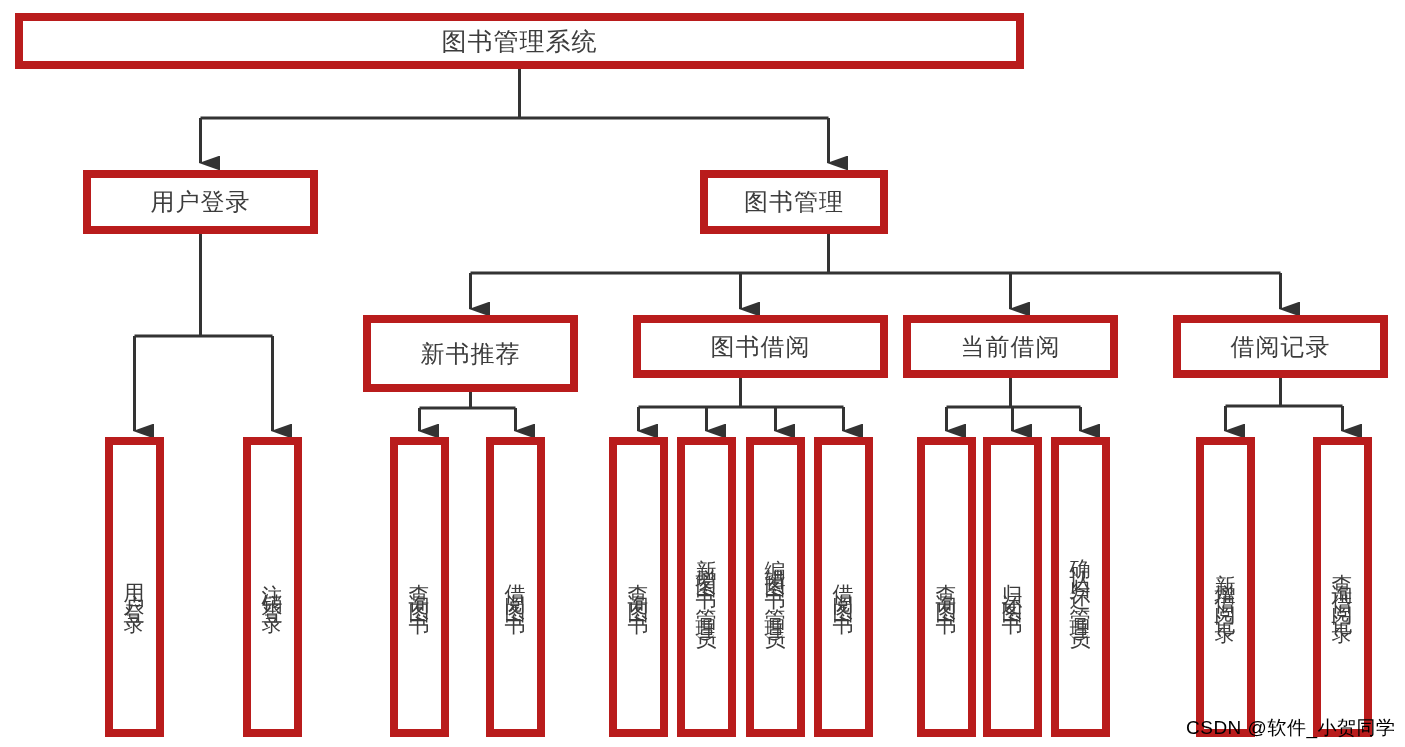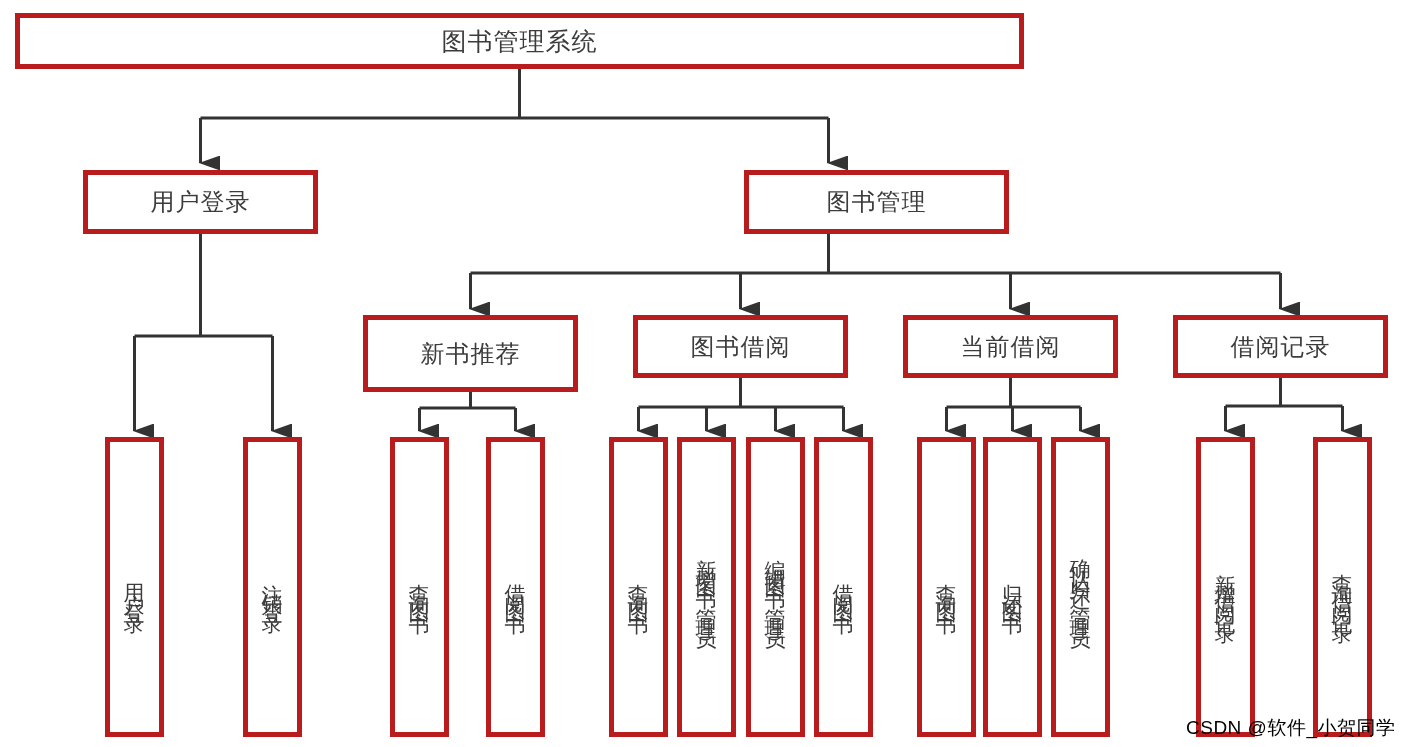--- a/index.html
+++ b/index.html
@@ -17,21 +17,21 @@
   }
   #connectors {
     position: absolute;
     left: 0;
     top: 0;
     z-index: 1;
   }
   .node {
     position: absolute;
     box-sizing: border-box;
-    border: 5px solid #b91c1c;
+    border: 8px solid #b91c1c;
     background: #ffffff;
     display: flex;
     align-items: center;
     justify-content: center;
     z-index: 2;
     color: #3c3c3c;
   }
   .node .nlabel {
     white-space: nowrap;
   }
@@ -110,28 +110,28 @@
     </g>
   </svg>
 
   <div class="node hnode root" style="left:15px;top:13px;width:1009px;height:56px">
     <span class="nlabel">图书管理系统</span>
   </div>
 
   <div class="node hnode" style="left:83px;top:170px;width:235px;height:64px">
     <span class="nlabel">用户登录</span>
   </div>
-  <div class="node hnode" style="left:744px;top:170px;width:265px;height:64px">
+  <div class="node hnode" style="left:700px;top:170px;width:188px;height:64px">
     <span class="nlabel">图书管理</span>
   </div>
 
   <div class="node hnode" style="left:363px;top:315px;width:215px;height:77px">
     <span class="nlabel">新书推荐</span>
   </div>
-  <div class="node hnode" style="left:633px;top:315px;width:215px;height:63px">
+  <div class="node hnode" style="left:633px;top:315px;width:255px;height:63px">
     <span class="nlabel">图书借阅</span>
   </div>
   <div class="node hnode" style="left:1173px;top:315px;width:215px;height:63px">
     <span class="nlabel">借阅记录</span>
   </div>
   <div class="node hnode" style="left:903px;top:315px;width:215px;height:63px">
     <span class="nlabel">当前借阅</span>
   </div>
 
   <div class="node leaf" style="left:105px">

